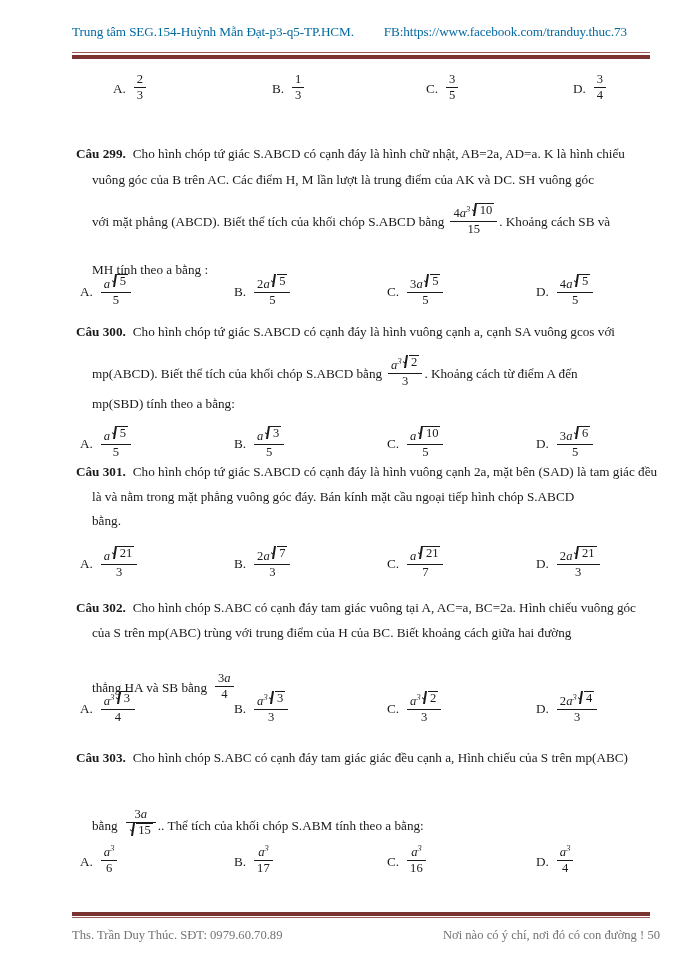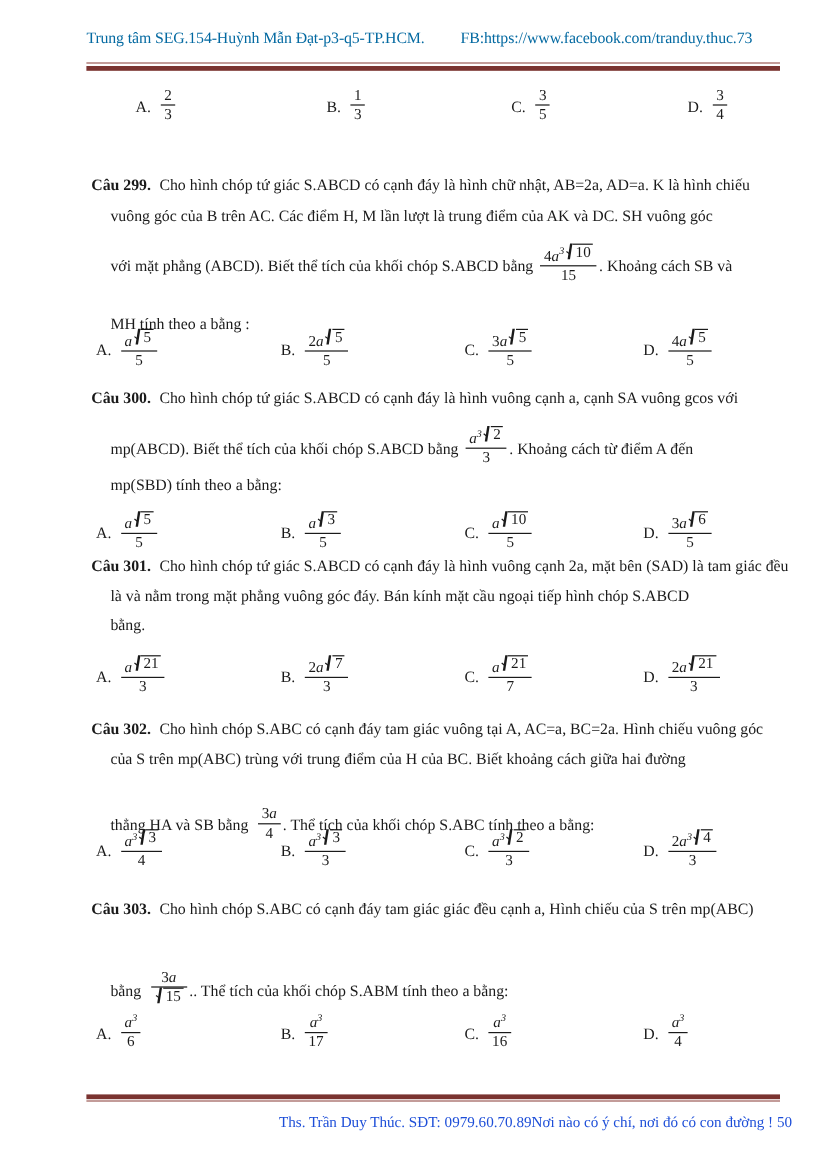--- a/index.html
+++ b/index.html
@@ -59,23 +59,23 @@
 
   
   .footer {
     position: absolute;
     left: 72px;
     top: 928px;
     width: 588px;
   }
   .footer-row {
     display: flex;
-    justify-content: flex-end;
+    justify-content: space-between;
     align-items: baseline;
-    color: #1d4ed8;
+    color: #737373;
     font-size: 12.6px;
     white-space: nowrap;
   }
 
   
   .q-block { position: absolute; }
 
   .q-line {
     display: flex;
     align-items: center;
@@ -439,21 +439,20 @@
         <span class="q-text">của S trên mp(ABC) trùng với trung điểm của H của BC. Biết khoảng cách giữa hai đường</span>
       </div>
   </div>
   <div class="q-block" style="left:92px; top:657px;margin-top:16px;">
     <div class="q-line">
       <span class="q-text">thẳng HA và SB bằng</span>
       <span class="frac" style="margin-left:8px">
         <span class="num"><span>3</span><span class="mv">a</span></span>
         <span class="den">4</span>
       </span>
-      <span class="q-text">. Thể tích của khối chóp S.ABC tính theo a bằng:</span>
     </div>
   </div>
 
   <div class="opt-row" style="top:693px">
     <div class="opt" style="left:80px">
       <span class="opt-letter">A.</span>
       <span class="frac">
         <span class="num"><span></span><span class="mv">a</span><span class="sup">3</span><span class="rad">
               <span class="tick"></span>
               <span class="rand">3</span>

